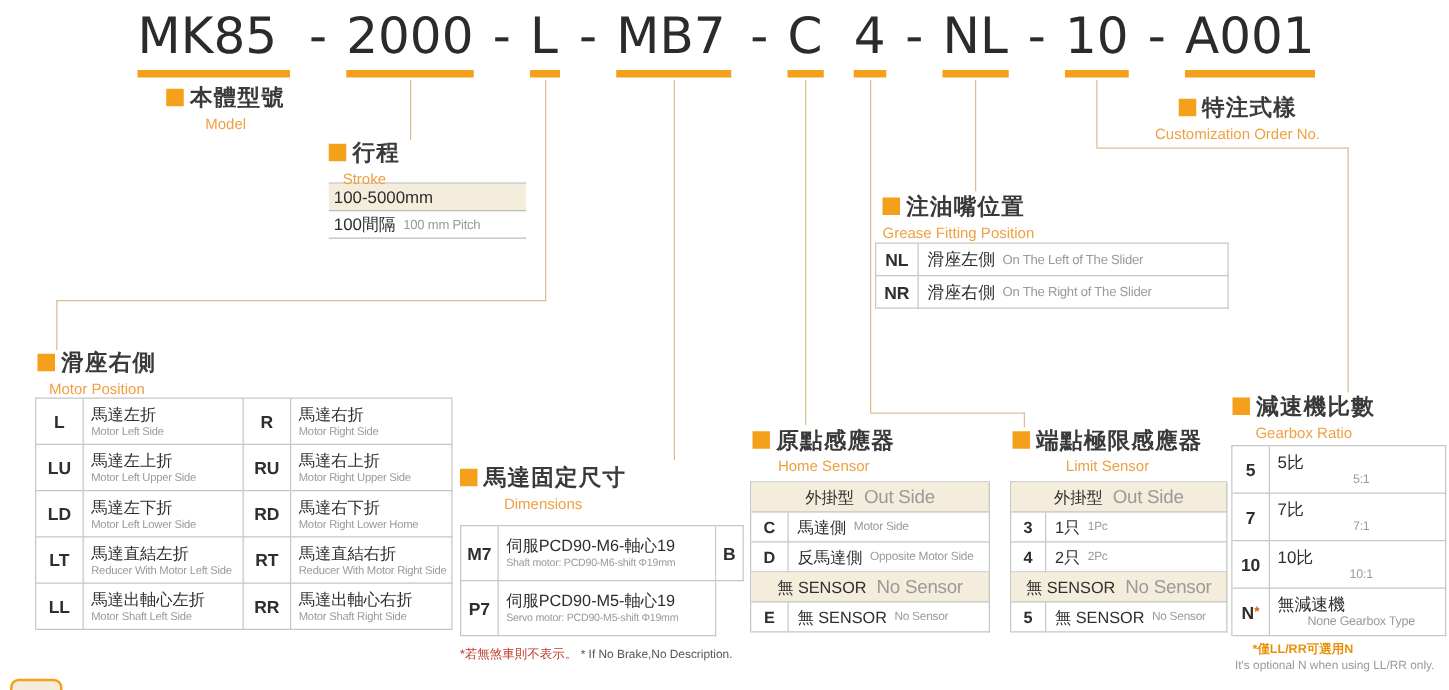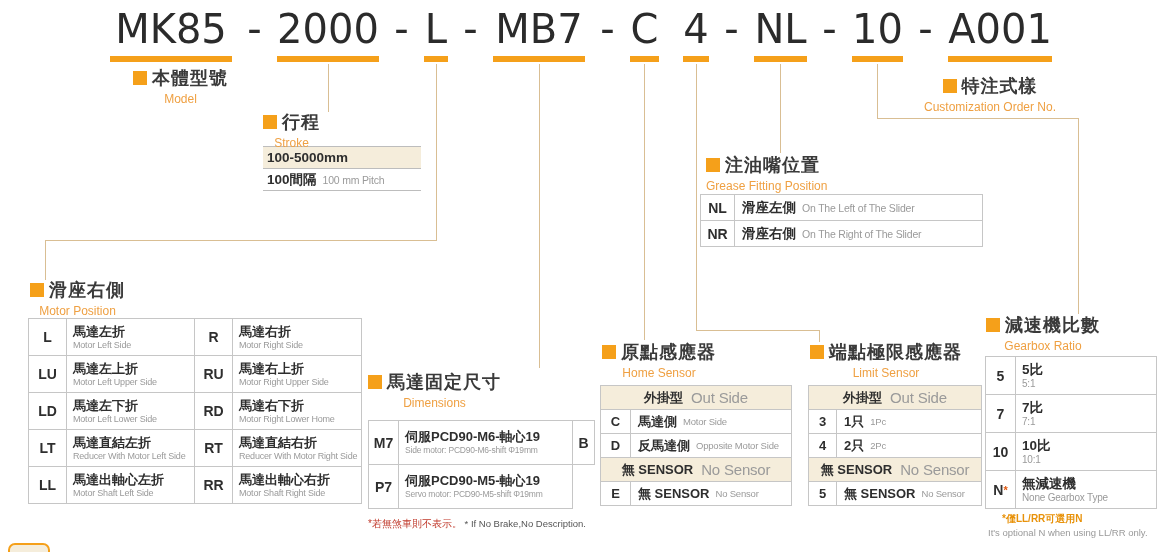--- a/index.html
+++ b/index.html
@@ -14,33 +14,33 @@
   *{margin:0;padding:0;box-sizing:border-box;}
   html,body{width:1159px;height:552px;}
   body{position:relative;background:#fff;overflow:hidden;color:var(--zh);
        font-family:"Liberation Sans","DejaVu Sans",sans-serif;}
 
   .cline{position:absolute;background:var(--line);z-index:0;}
 
   .model-code{position:absolute;left:110px;top:6px;display:flex;align-items:flex-start;
               font-size:40px;color:#2b2b2b;z-index:1;
               font-family:"DejaVu Sans","Liberation Sans",sans-serif;}
-  .model-code .seg{display:block;text-align:center;line-height:46px;padding-bottom:4px;
+  .model-code .seg{display:block;text-align:left;line-height:46px;padding-bottom:4px;
                    border-bottom:6px solid var(--accent);white-space:nowrap;}
   .model-code .sep{display:block;text-align:center;line-height:46px;}
   .model-code .gapsp{display:block;}
 
   .sec-head{position:absolute;z-index:2;}
   .head-row{display:flex;align-items:center;gap:5px;}
   .sq{width:14px;height:14px;background:var(--accent);flex:none;}
   .head-zh{font-size:18px;font-weight:bold;color:#3a3a3a;white-space:nowrap;letter-spacing:1px;}
   .head-en{font-size:12px;color:var(--en-orange);text-align:center;white-space:nowrap;margin-top:2px;}
   .center-head .head-row{justify-content:center;}
 
-  .zh{font-weight:bold;color:var(--zh);}
+  .zh{font-weight:normal;color:var(--zh);}
   .en{color:var(--en);letter-spacing:-0.2px;}
 
   .tbl{position:absolute;display:grid;border-top:1px solid var(--border);
        border-left:1px solid var(--border);background:#fff;z-index:1;}
   .tbl>div{border-right:1px solid var(--border);border-bottom:1px solid var(--border);overflow:hidden;}
   .code-cell{display:flex;align-items:center;justify-content:center;
              font-weight:bold;font-size:14px;color:var(--zh);}
   .desc-cell{display:flex;align-items:center;gap:6px;padding-left:7px;white-space:nowrap;}
   .desc-cell .zh{font-size:13px;}
   .desc-cell .en{font-size:10px;}
@@ -65,21 +65,21 @@
           border:1px solid var(--border);border-left:none;display:flex;align-items:center;
           justify-content:center;font-weight:bold;font-size:14px;z-index:1;}
 
   .home-tbl{left:600px;top:385px;grid-template-columns:30px 161px;grid-auto-rows:24px;}
   .limit-tbl{left:808px;top:385px;grid-template-columns:28px 145px;grid-auto-rows:24px;}
   .home-tbl .desc-cell .en,.limit-tbl .desc-cell .en{font-size:9.5px;}
   .home-tbl .code-cell,.limit-tbl .code-cell{font-size:13px;}
 
   .gear-tbl{left:985px;top:356px;grid-template-columns:30px 141px;grid-auto-rows:38px;}
   .gear-tbl .stack-cell .zh{font-size:13.5px;}
-  .gear-tbl .stack-cell .en{font-size:10px;line-height:12px;}
+  .gear-tbl .stack-cell .en{font-size:10px;line-height:12px;text-align:center;}
   .star{color:#E2580E;font-size:11px;vertical-align:super;line-height:0;font-weight:bold;}
 
   .stroke-tbl{position:absolute;left:263px;top:146px;width:158px;border-top:1px solid #bdbdbd;z-index:1;}
   .stroke-row{height:22px;display:flex;align-items:center;gap:6px;padding-left:4px;
               border-bottom:1px solid #bdbdbd;white-space:nowrap;}
   .stroke-row .zh{font-size:13.5px;}
   .stroke-row .en{font-size:10.5px;}
   .beige{background:var(--beige);}
 
   .footnote{position:absolute;z-index:1;white-space:nowrap;}
@@ -254,21 +254,21 @@
     <span class="sq"></span>
     <span class="head-zh">馬達固定尺寸</span>
   </div>
   <div class="head-en">Dimensions</div>
 </div>
 
 <div class="tbl dims-tbl">
   <div class="code-cell">M7</div>
   <div class="stack-cell">
     <span class="zh">伺服PCD90-M6-軸心19</span>
-    <span class="en">Side motor: PCD90-M6-shift Φ19mm</span>
+    <span class="en">Shaft motor: PCD90-M6-shift Φ19mm</span>
   </div>
   <div class="code-cell">P7</div>
   <div class="stack-cell">
     <span class="zh">伺服PCD90-M5-軸心19</span>
     <span class="en">Servo motor: PCD90-M5-shift Φ19mm</span>
   </div>
 </div>
 <div class="dims-b">B</div>
 
 <div class="footnote" style="left:368px;top:513px">

